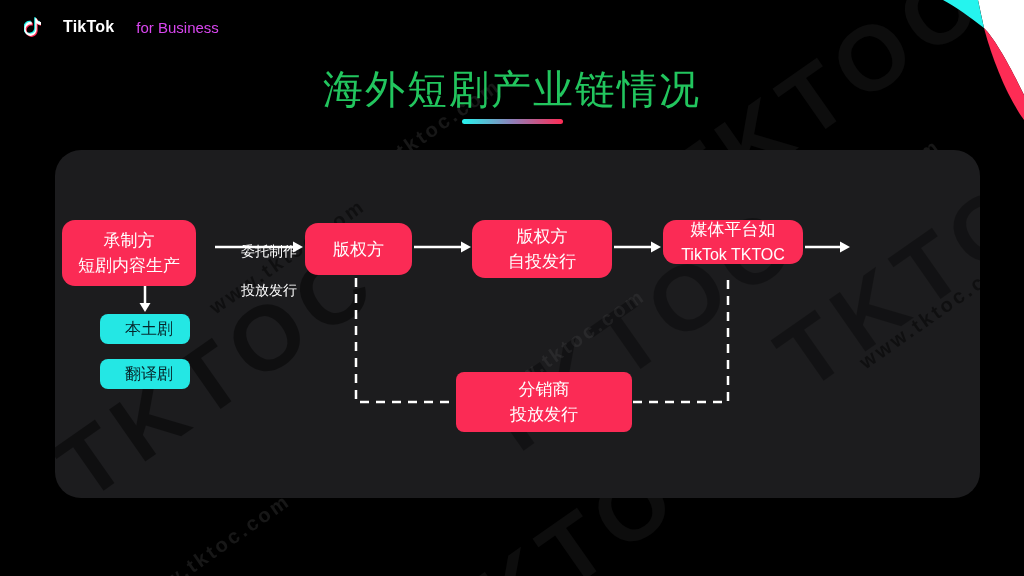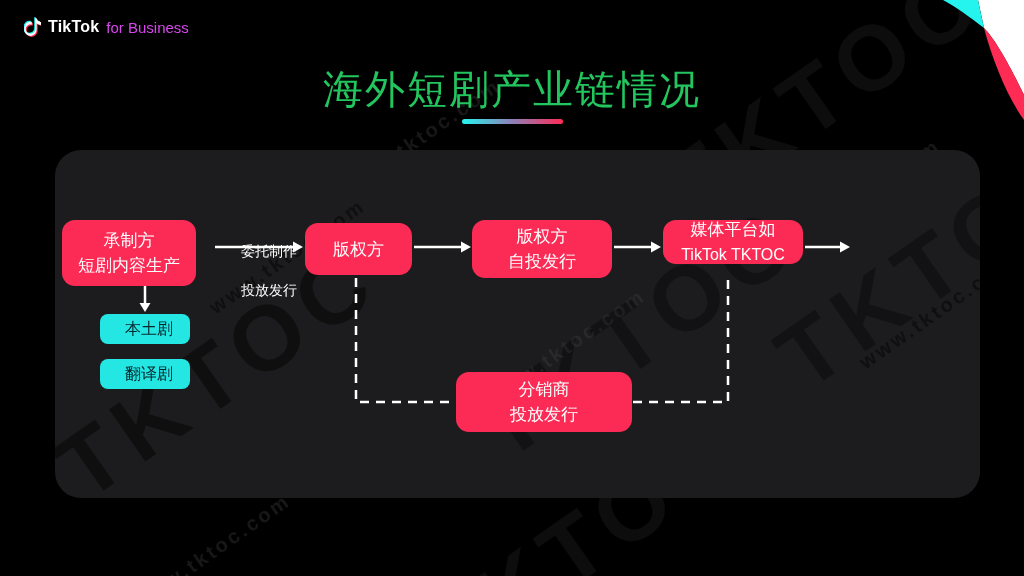--- a/index.html
+++ b/index.html
@@ -2,21 +2,21 @@
 <html><head>
 <meta charset="utf-8">
 <style>
   * { margin: 0; padding: 0; box-sizing: border-box; }
   html, body { width: 1024px; height: 576px; background: #000; overflow: hidden; }
   body { font-family: "Liberation Sans", "DejaVu Sans", sans-serif; position: relative; color: #fff; }
 
   .slide { position: absolute; inset: 0; width: 1024px; height: 576px; background: #000; overflow: hidden; }
 
   
-  .logo { position: absolute; left: 24px; top: 17px; display: flex; align-items: center; gap: 7px; text-align: right; }
+  .logo { position: absolute; left: 24px; top: 17px; display: flex; align-items: center; gap: 22px; text-align: right; }
   .logo .note { width: 17px; height: 20px; position: relative; }
   .logo .brand { font-size: 16px; font-weight: 700; letter-spacing: .2px; }
   .logo .suffix { font-size: 15px; font-weight: 300; color: #d946ef; }
 
   
   .title { position: absolute; top: 62px; left: 0; width: 1024px; text-align: center;
            font-size: 40px; letter-spacing: 2px; font-weight: 500; color: #22c55e; }
   .title-underline { position: absolute; left: 462px; top: 119px; width: 101px; height: 5px;
            border-radius: 3px; background: linear-gradient(90deg, #25F4EE 0%, #8f7fb8 50%, #FE2C55 100%); }
 
@@ -135,19 +135,19 @@
 
 
     <div class="node cbox" style="left:45px; top:164px; width:90px; height:30px;">
       <span>本土剧</span>
     </div>
 
     <div class="node cbox" style="left:45px; top:209px; width:90px; height:30px;">
       <span>翻译剧</span>
     </div>
 
-    <div class="node rbox" style="left:401px; top:222px; width:176px; height:60px;">
+    <div class="node rbox" style="left:401px; top:222px; width:176px; height:60px;border-radius:8px;">
       <span>分销商</span>
       <span>投放发行</span>
     </div>
 
   </div>
 </div>
 
 </body></html>

